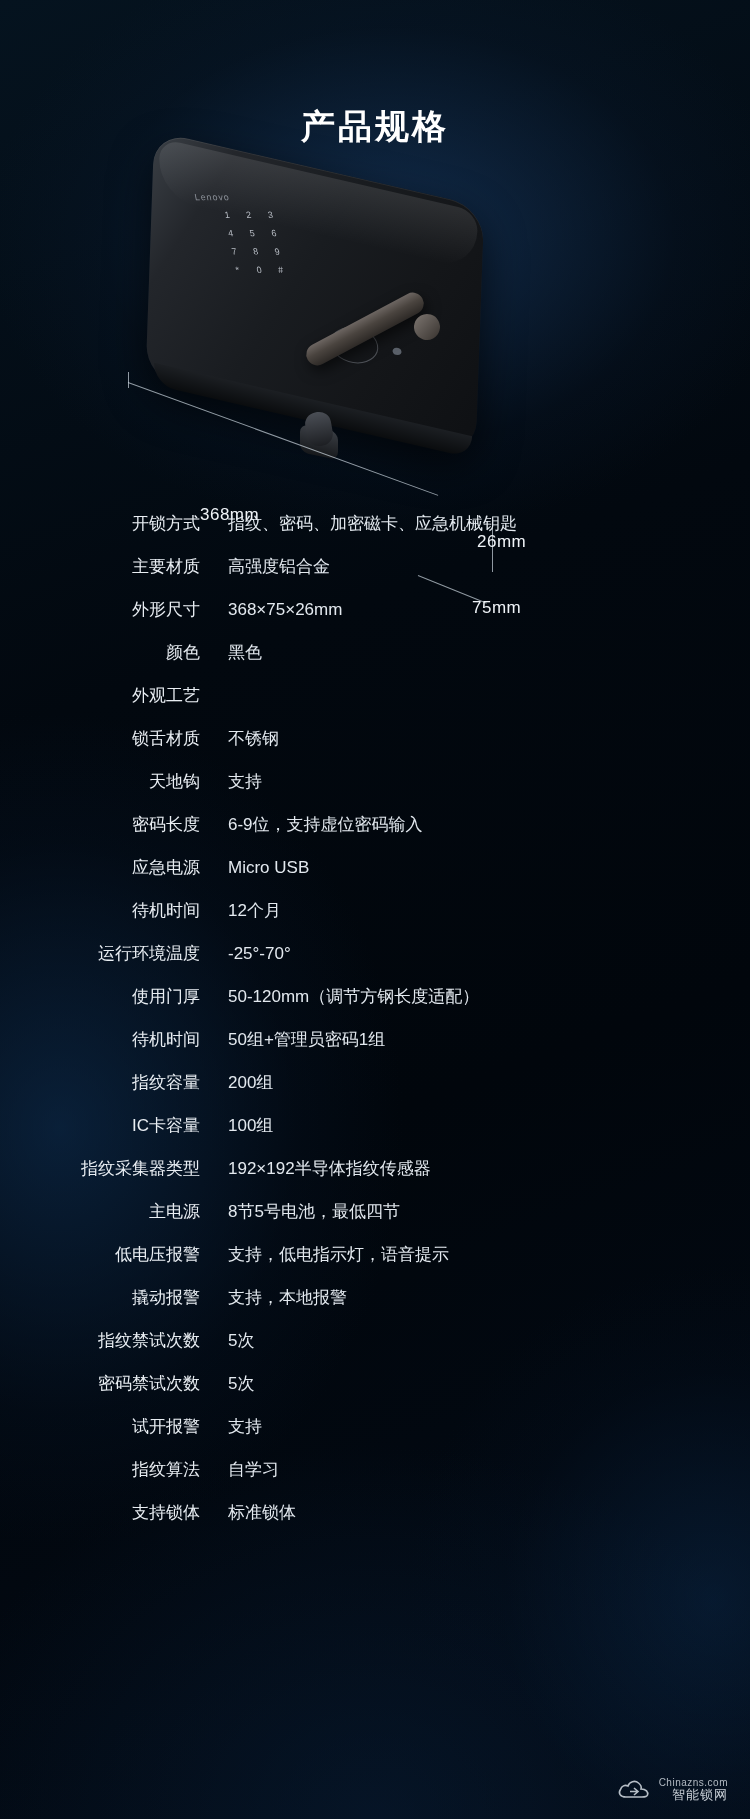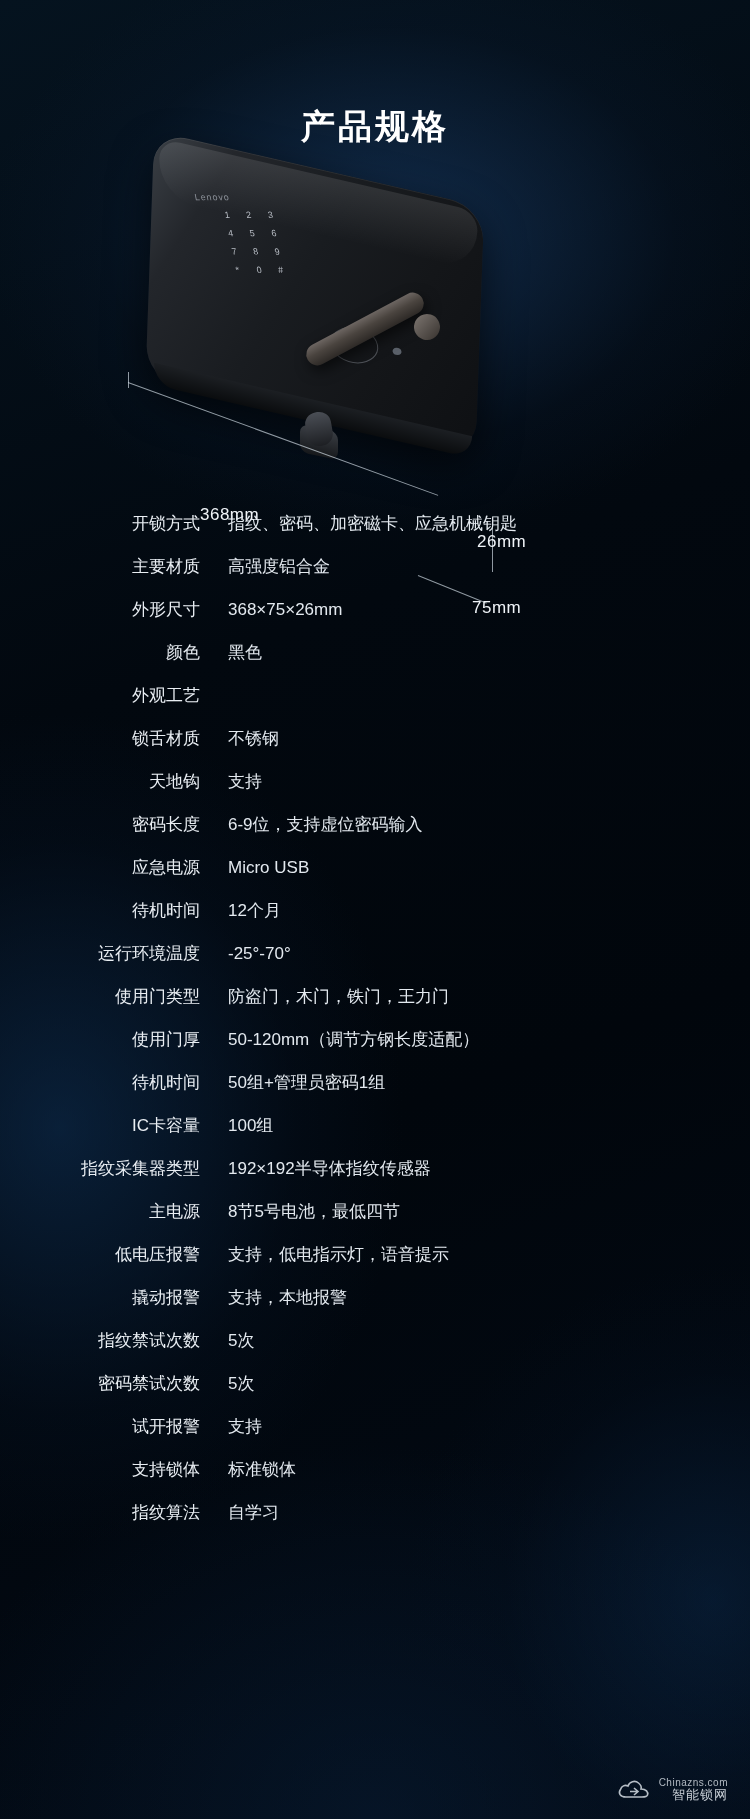--- a/index.html
+++ b/index.html
@@ -349,32 +349,32 @@
       </div>
     <div class="spec-row">
         <div class="spec-key">待机时间</div>
         <div class="spec-val">12个月</div>
       </div>
     <div class="spec-row">
         <div class="spec-key">运行环境温度</div>
         <div class="spec-val">-25°-70°</div>
       </div>
     <div class="spec-row">
-        <div class="spec-key">使用门类型</div>
-        <div class="spec-val">防盗门，木门，铁门，王力门</div>
-      </div>
-    <div class="spec-row">
         <div class="spec-key">使用门厚</div>
         <div class="spec-val">50-120mm（调节方钢长度适配）</div>
       </div>
     <div class="spec-row">
         <div class="spec-key">待机时间</div>
         <div class="spec-val">50组+管理员密码1组</div>
       </div>
     <div class="spec-row">
+        <div class="spec-key">指纹容量</div>
+        <div class="spec-val">200组</div>
+      </div>
+    <div class="spec-row">
         <div class="spec-key">IC卡容量</div>
         <div class="spec-val">100组</div>
       </div>
     <div class="spec-row">
         <div class="spec-key">指纹采集器类型</div>
         <div class="spec-val">192×192半导体指纹传感器</div>
       </div>
     <div class="spec-row">
         <div class="spec-key">主电源</div>
         <div class="spec-val">8节5号电池，最低四节</div>
@@ -393,26 +393,26 @@
       </div>
     <div class="spec-row">
         <div class="spec-key">密码禁试次数</div>
         <div class="spec-val">5次</div>
       </div>
     <div class="spec-row">
         <div class="spec-key">试开报警</div>
         <div class="spec-val">支持</div>
       </div>
     <div class="spec-row">
+        <div class="spec-key">指纹算法</div>
+        <div class="spec-val">自学习</div>
+      </div>
+    <div class="spec-row">
         <div class="spec-key">支持锁体</div>
         <div class="spec-val">标准锁体</div>
-      </div>
-    <div class="spec-row">
-        <div class="spec-key">指纹算法</div>
-        <div class="spec-val">自学习</div>
       </div>
   </div>
 
   <div class="footer">
     <span class="cloud-icon">
       <svg width="34" height="24" viewBox="0 0 34 24">
         <path d="M9 19 C3 19 1 15 3.5 11.5 C4.5 8 8 6.5 11 8 C12.5 3.5 18 2 21.5 5 C24 7 24.5 9.5 24 11 C29 11 31.5 14 30.5 17 C29.8 19 27 19 25 19 Z" fill="none" stroke="#d6dde4" stroke-width="1.6"></path>
         <path d="M13 13.5 L21 13.5 M17 10 L21 13.5 L17 17" fill="none" stroke="#d6dde4" stroke-width="1.6"></path>
       </svg>
     </span>

